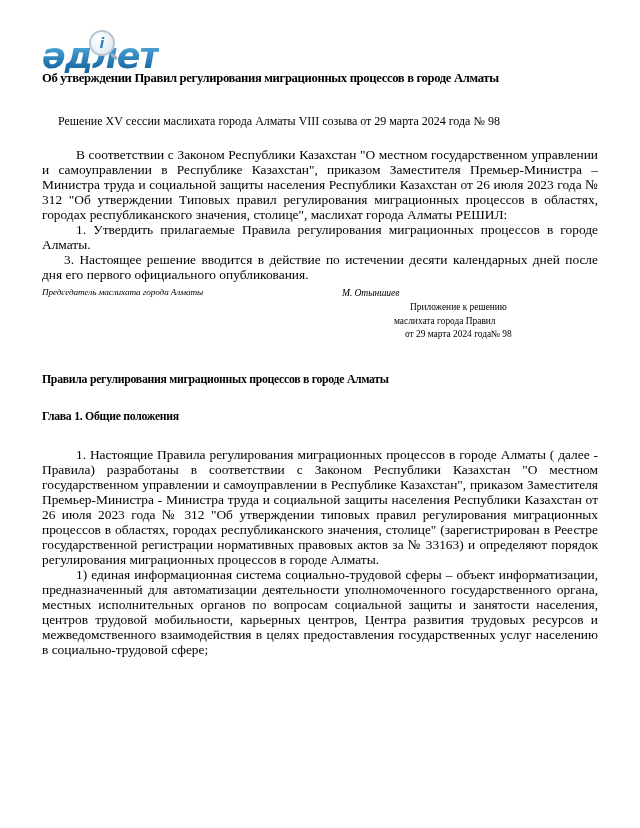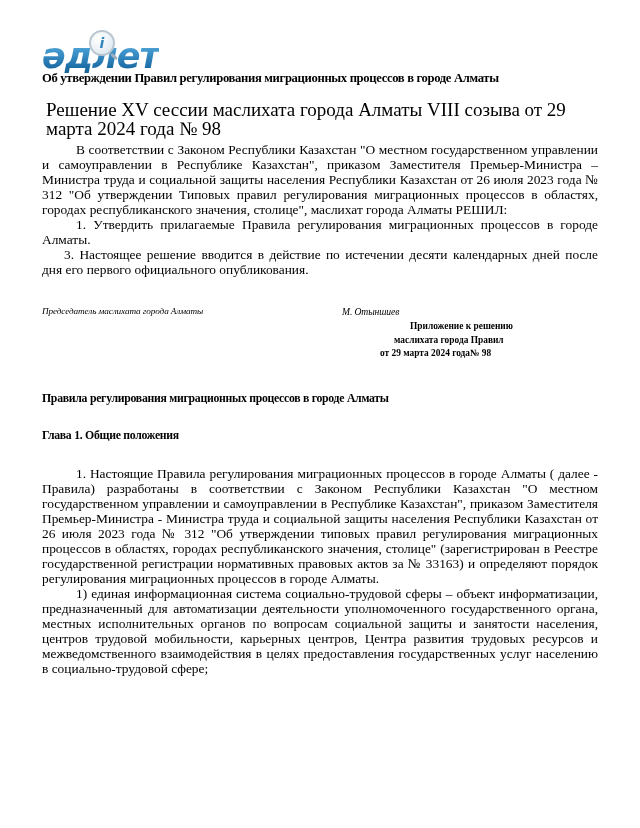--- a/index.html
+++ b/index.html
@@ -114,30 +114,30 @@
     margin: 0;
     font-size: 13.4px;
     line-height: 15px;
     text-align: justify;
     text-justify: inter-word;
     hyphens: none;
   }
   p.body.indent { text-indent: 34px; }
   p.body.indent-sm { text-indent: 22px; }
   p.lead {
-    margin: 4px;
-    font-size: 19px;
+    margin: 16px;
+    font-size: 12px;
     line-height: 19px;
     text-align: left;
   }
   .gap-md { height: 10px; }
 
   
   .sig-row {
-    margin-top: 28px;
+    margin-top: 4px;
     display: flex;
     align-items: flex-start;
   }
   .sig-left {
     font-style: italic;
     font-size: 9.2px;
     line-height: 13px;
     letter-spacing: -0.1px;
     width: 300px;
     flex: 0 0 300px;
@@ -151,24 +151,24 @@
   }
 
   
   .appendix {
     margin-top: 2px;
     padding-left: 332px;
     font-size: 9.4px;
     line-height: 13.5px;
     text-align: left;
   }
-  .appendix .ap-line { white-space: nowrap; font-weight: bold; }
+  .appendix .ap-line { white-space: nowrap; }
   .appendix .ap-line.l1 { padding-left: 36px; }
   .appendix .ap-line.l2 { padding-left: 20px; }
-  .appendix .ap-line.l3 { padding-left: 6px; }
+  .appendix .ap-line.l3 { padding-left: 6px; margin-left: 25px; }
 
   .spacer-before-rules { height: 30px; }
   .spacer-after-chapter { height: 22px; }
 </style>
 </head>
 <body>
 
 <div class="page">
 
   <div class="logo-block">

